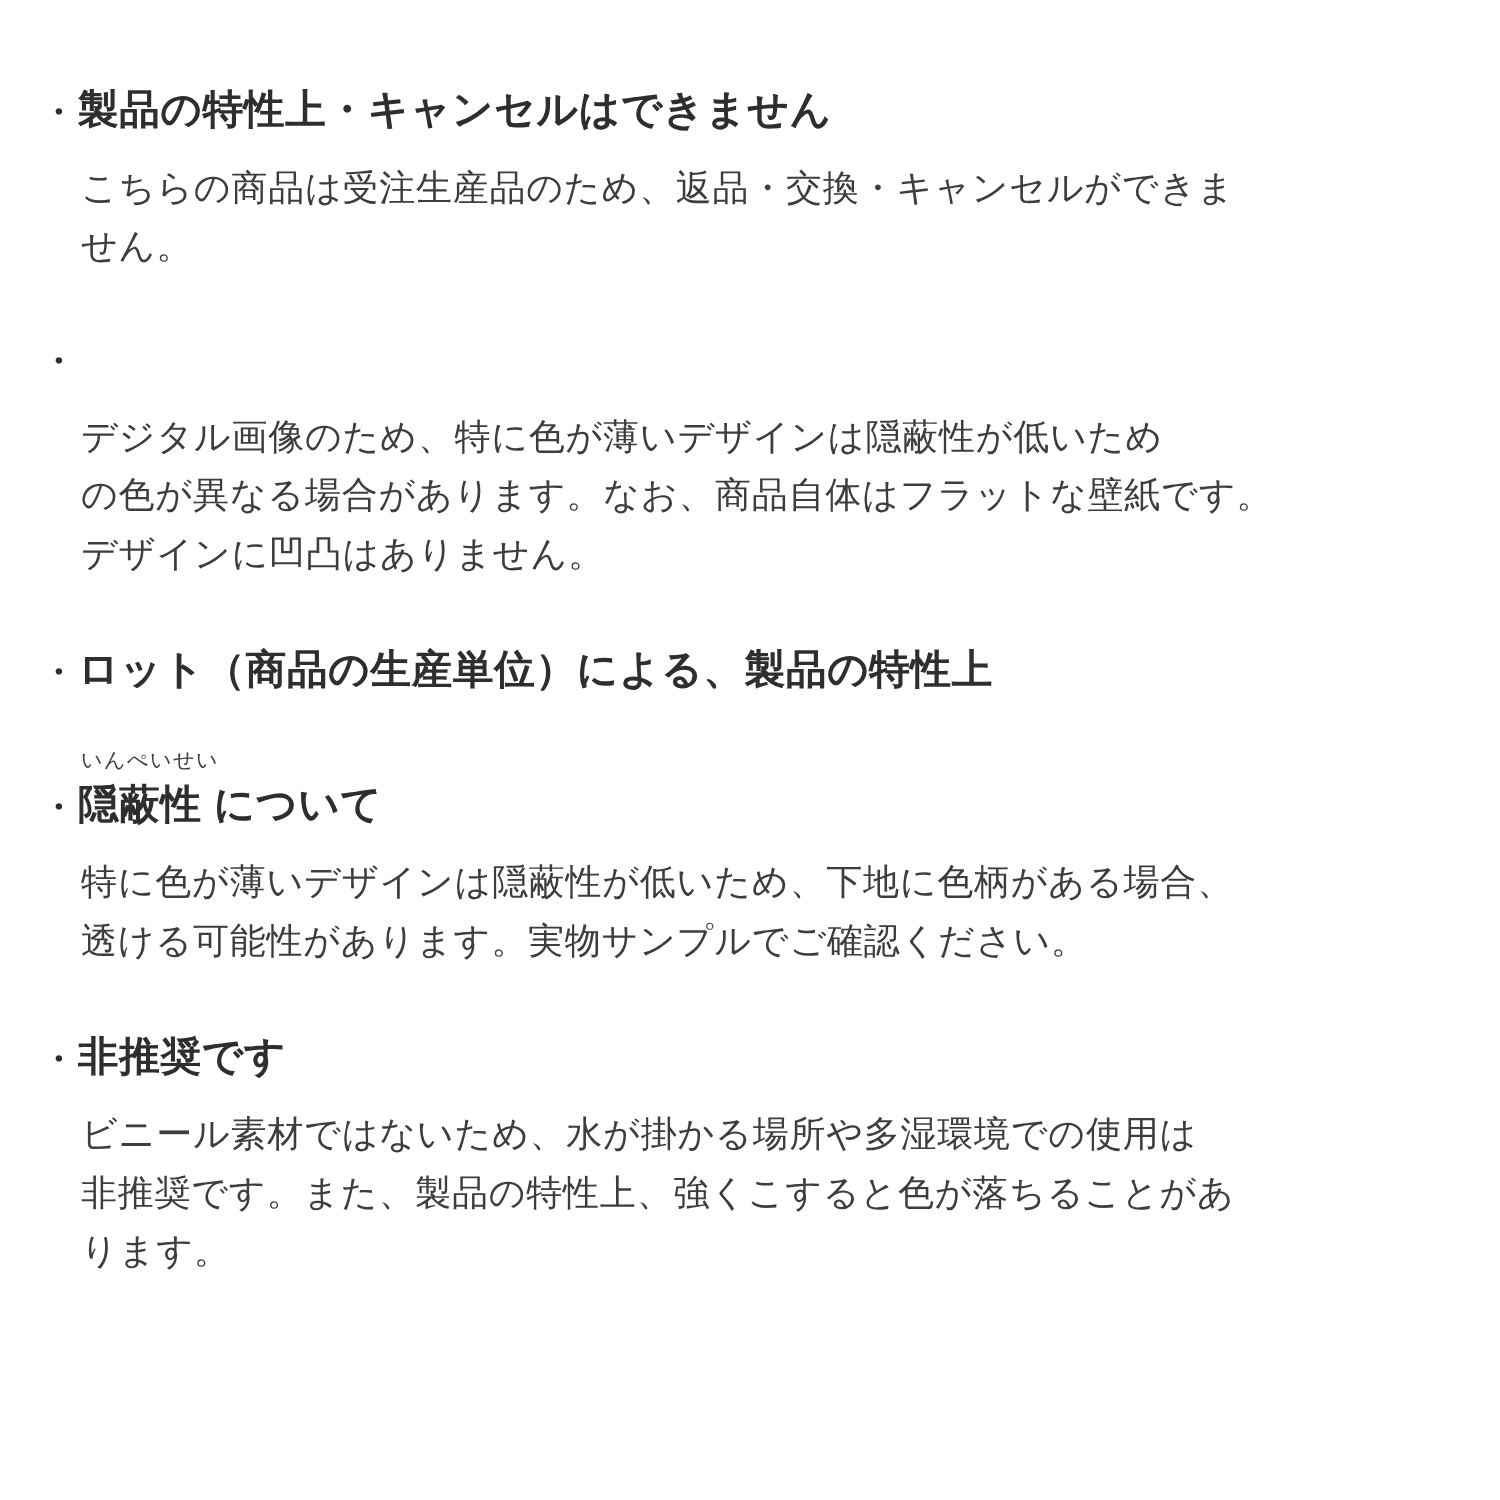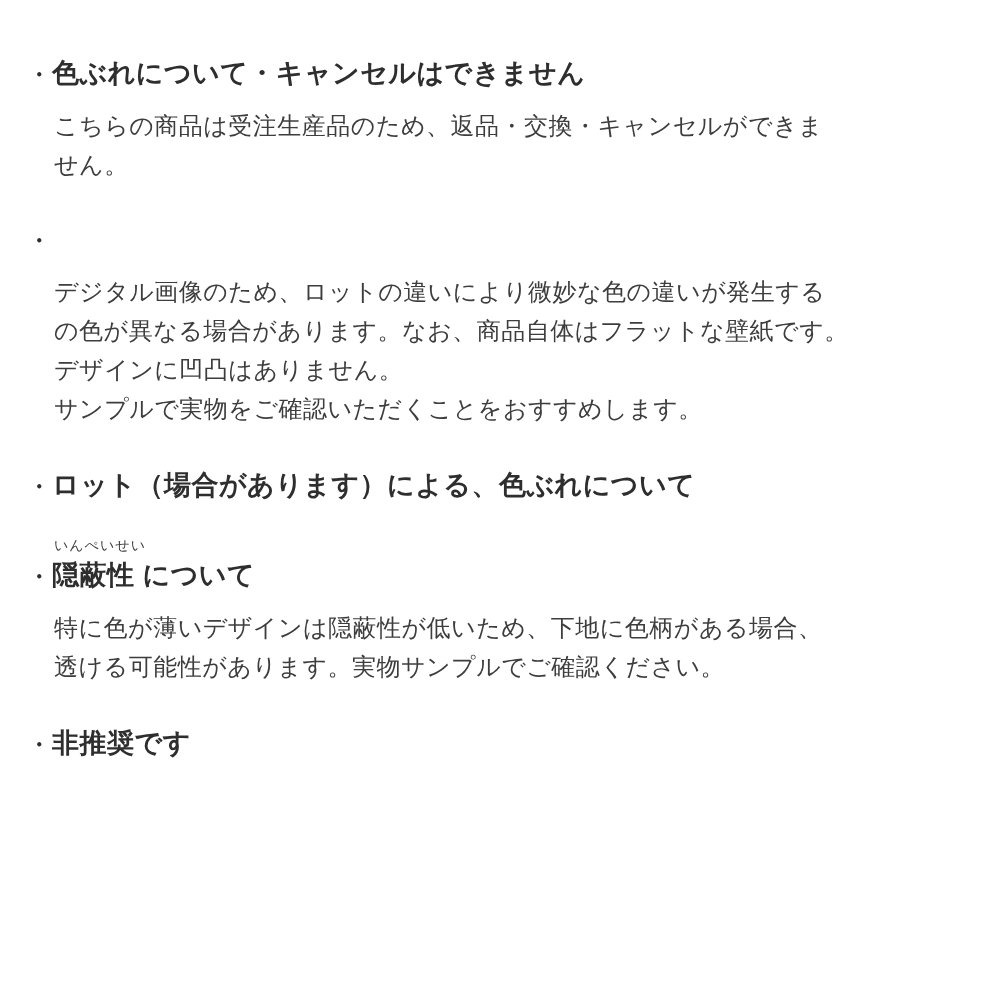--- a/index.html
+++ b/index.html
@@ -61,44 +61,43 @@
   .section--with-ruby { margin-top: 54px; }
 </style>
 </head>
 <body>
 
 <div class="page">
 
   <div class="section">
     <div class="section-head">
       <span class="bullet">・</span>
-      <h2 style="font-size:inherit;">色ぶれについて・キャンセルはできません</h2>
+      <h2 style="font-size:inherit;">製品の特性上・キャンセルはできません</h2>
     </div>
     <div class="section-body">
       <div class="body-line">こちらの商品は受注生産品のため、返品・交換・キャンセルができま</div>
       <div class="body-line">せん。</div>
     </div>
   </div>
 
   <div class="section">
     <div class="section-head">
       <span class="bullet">・</span>
     </div>
     <div class="section-body">
-      <div class="body-line">デジタル画像のため、ロットの違いにより微妙な色の違いが発生する</div>
+      <div class="body-line">デジタル画像のため、特に色が薄いデザインは隠蔽性が低いため</div>
       <div class="body-line">の色が異なる場合があります。なお、商品自体はフラットな壁紙です。</div>
       <div class="body-line">デザインに凹凸はありません。</div>
-      <div class="body-line">サンプルで実物をご確認いただくことをおすすめします。</div>
     </div>
   </div>
 
   <div class="section">
     <div class="section-head">
       <span class="bullet">・</span>
-      <h2 style="font-size:inherit;">ロット（場合があります）による、色ぶれについて</h2>
+      <h2 style="font-size:inherit;">ロット（商品の生産単位）による、製品の特性上</h2>
     </div>
   </div>
 
   <div class="section section--with-ruby">
     <div class="section-head">
       <span class="bullet">・</span>
       <h2 style="font-size:inherit;">
         <span class="ruby-wrap">
           <span class="furigana">いんぺいせい</span>
           <span>隠蔽性</span>
@@ -110,15 +109,20 @@
       <div class="body-line">特に色が薄いデザインは隠蔽性が低いため、下地に色柄がある場合、</div>
       <div class="body-line">透ける可能性があります。実物サンプルでご確認ください。</div>
     </div>
   </div>
 
   <div class="section">
     <div class="section-head">
       <span class="bullet">・</span>
       <h2 style="font-size:inherit;">非推奨です</h2>
     </div>
+    <div class="section-body">
+      <div class="body-line">ビニール素材ではないため、水が掛かる場所や多湿環境での使用は</div>
+      <div class="body-line">非推奨です。また、製品の特性上、強くこすると色が落ちることがあ</div>
+      <div class="body-line">ります。</div>
+    </div>
   </div>
 
 </div>
 
 </body></html>

